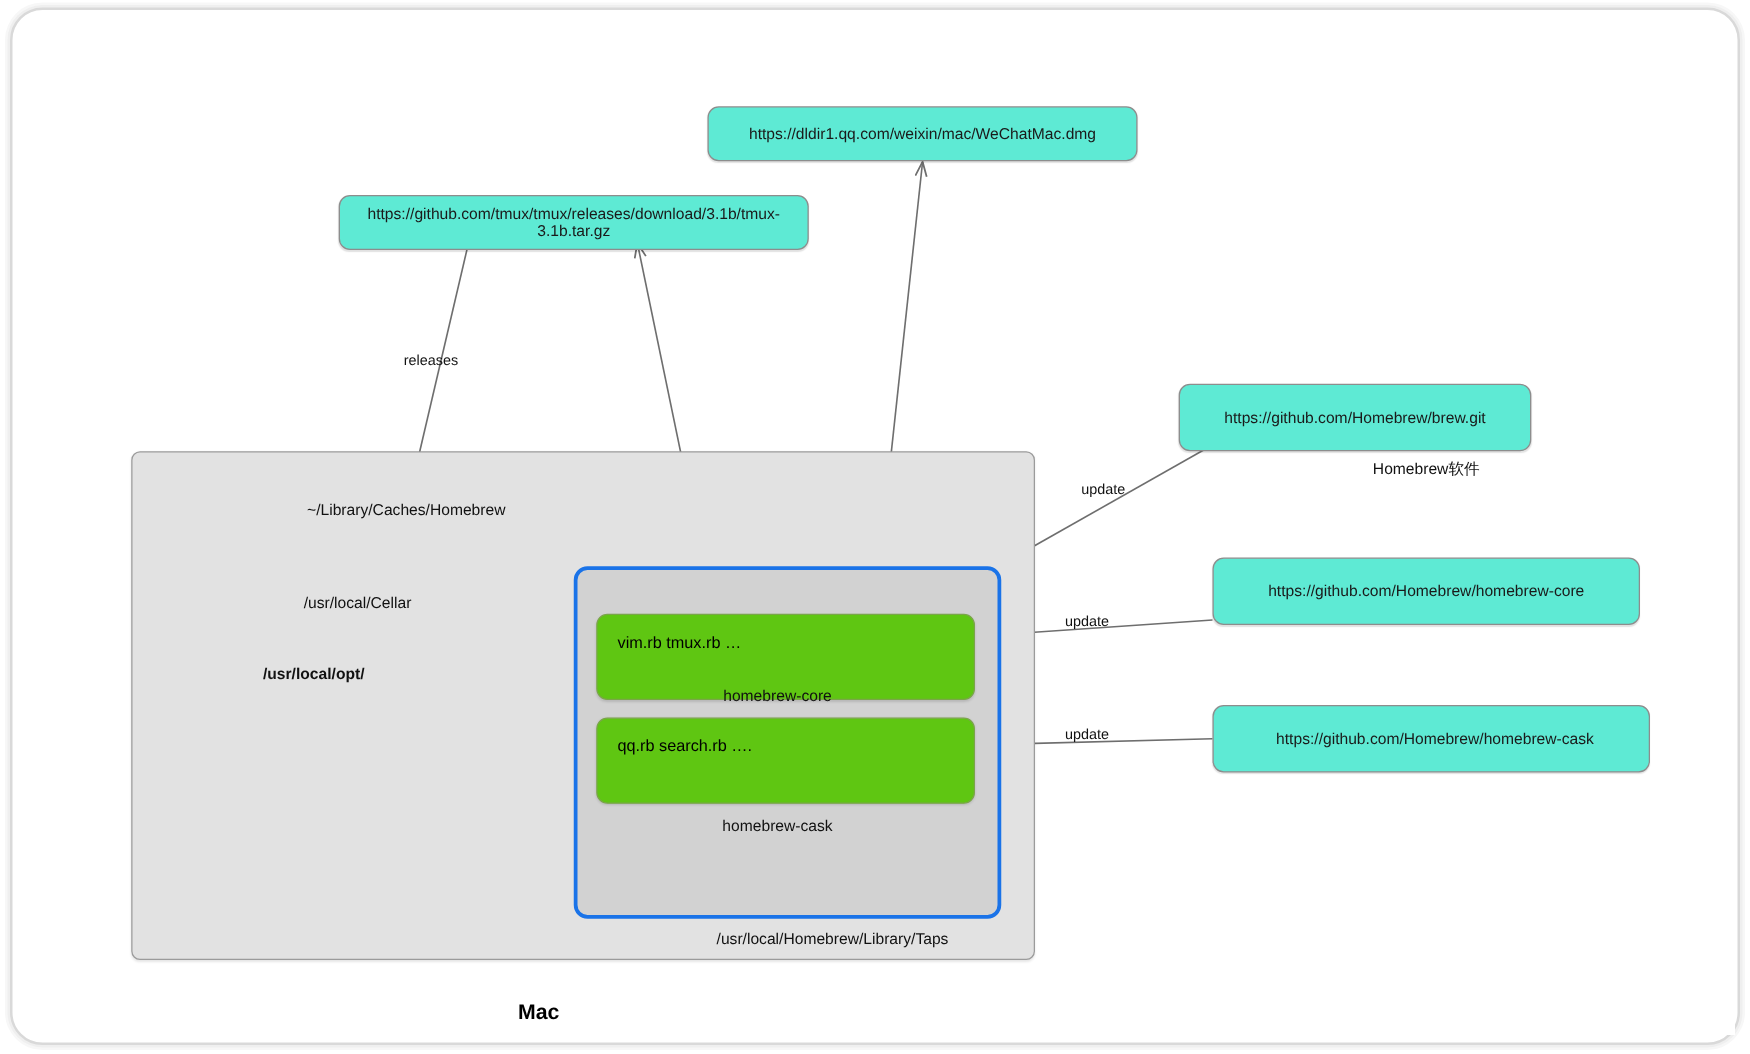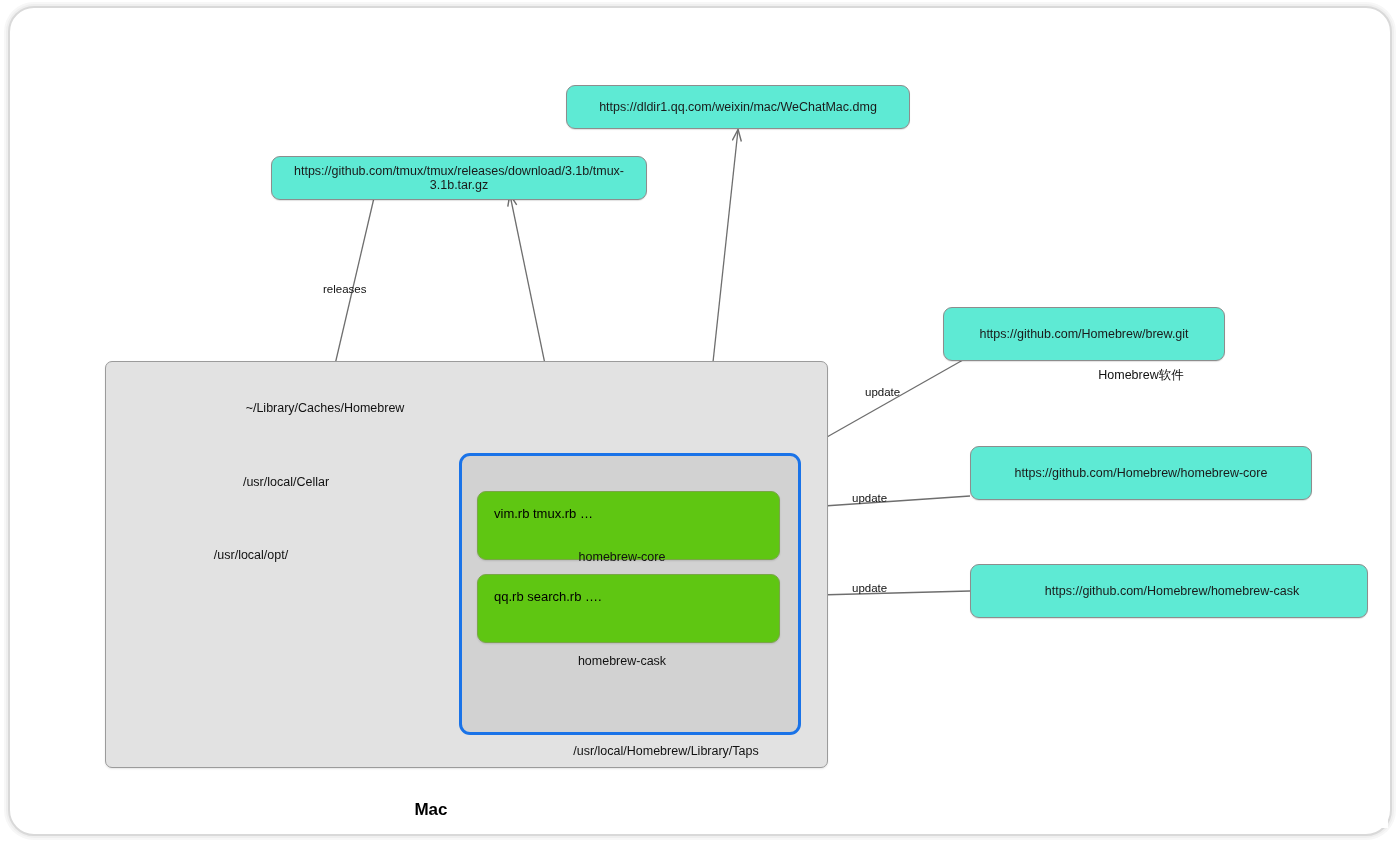--- a/index.html
+++ b/index.html
@@ -168,41 +168,41 @@
 
       <div class="node url-box" style="left:911px; top:277px; width:282px; height:54px;">
         <span>https://github.com/Homebrew/brew.git</span>
       </div>
       <div class="plain-label center" style="left:1109px; top:337px;">Homebrew软件</div>
 
       <div class="node url-box" style="left:938px; top:416px; width:342px; height:54px;">
         <span>https://github.com/Homebrew/homebrew-core</span>
       </div>
 
-      <div class="node url-box" style="left:938px; top:534px; width:398px; height:54px;padding-left:16px;">
+      <div class="node url-box" style="left:938px; top:534px; width:350px; height:54px;padding-left:16px;">
         <span>https://github.com/Homebrew/homebrew-cask</span>
       </div>
 
       <div class="edge-label" style="left:291px; top:253px;">releases</div>
 
       <div class="edge-label" style="left:833px; top:356px;">update</div>
 
       <div class="edge-label" style="left:820px; top:462px;">update</div>
 
       <div class="edge-label" style="left:820px; top:552px;">update</div>
 
       <div class="node container-box" style="left:73px; top:331px; width:723px; height:407px;"></div>
 
       <div class="title-label" style="left:399px; top:770px; transform:translateX(-50%);">Mac</div>
 
       <div class="plain-label center" style="left:293px; top:371px;">~/Library/Caches/Homebrew</div>
 
       <div class="plain-label center" style="left:254px; top:445px;">/usr/local/Cellar</div>
 
-      <div class="plain-label center" style="left:219px; top:518px;">/usr/local/opt/</div>
+      <div class="plain-label center" style="left:219px; top:502px;font-weight:bold;">/usr/local/opt/</div>
 
 
       <div class="node taps-box" style="left:427px; top:423px; width:342px; height:282px;"></div>
 
       <div class="plain-label center" style="left:590px; top:714px;margin-left:44px;">/usr/local/Homebrew/Library/Taps</div>
 
       <div class="node green-box" style="left:445px; top:441px; width:303px; height:69px;margin-top:20px;">
         <span>vim.rb tmux.rb …</span>
       </div>
       <div class="plain-label center" style="left:590px; top:520px;">homebrew-core</div>

